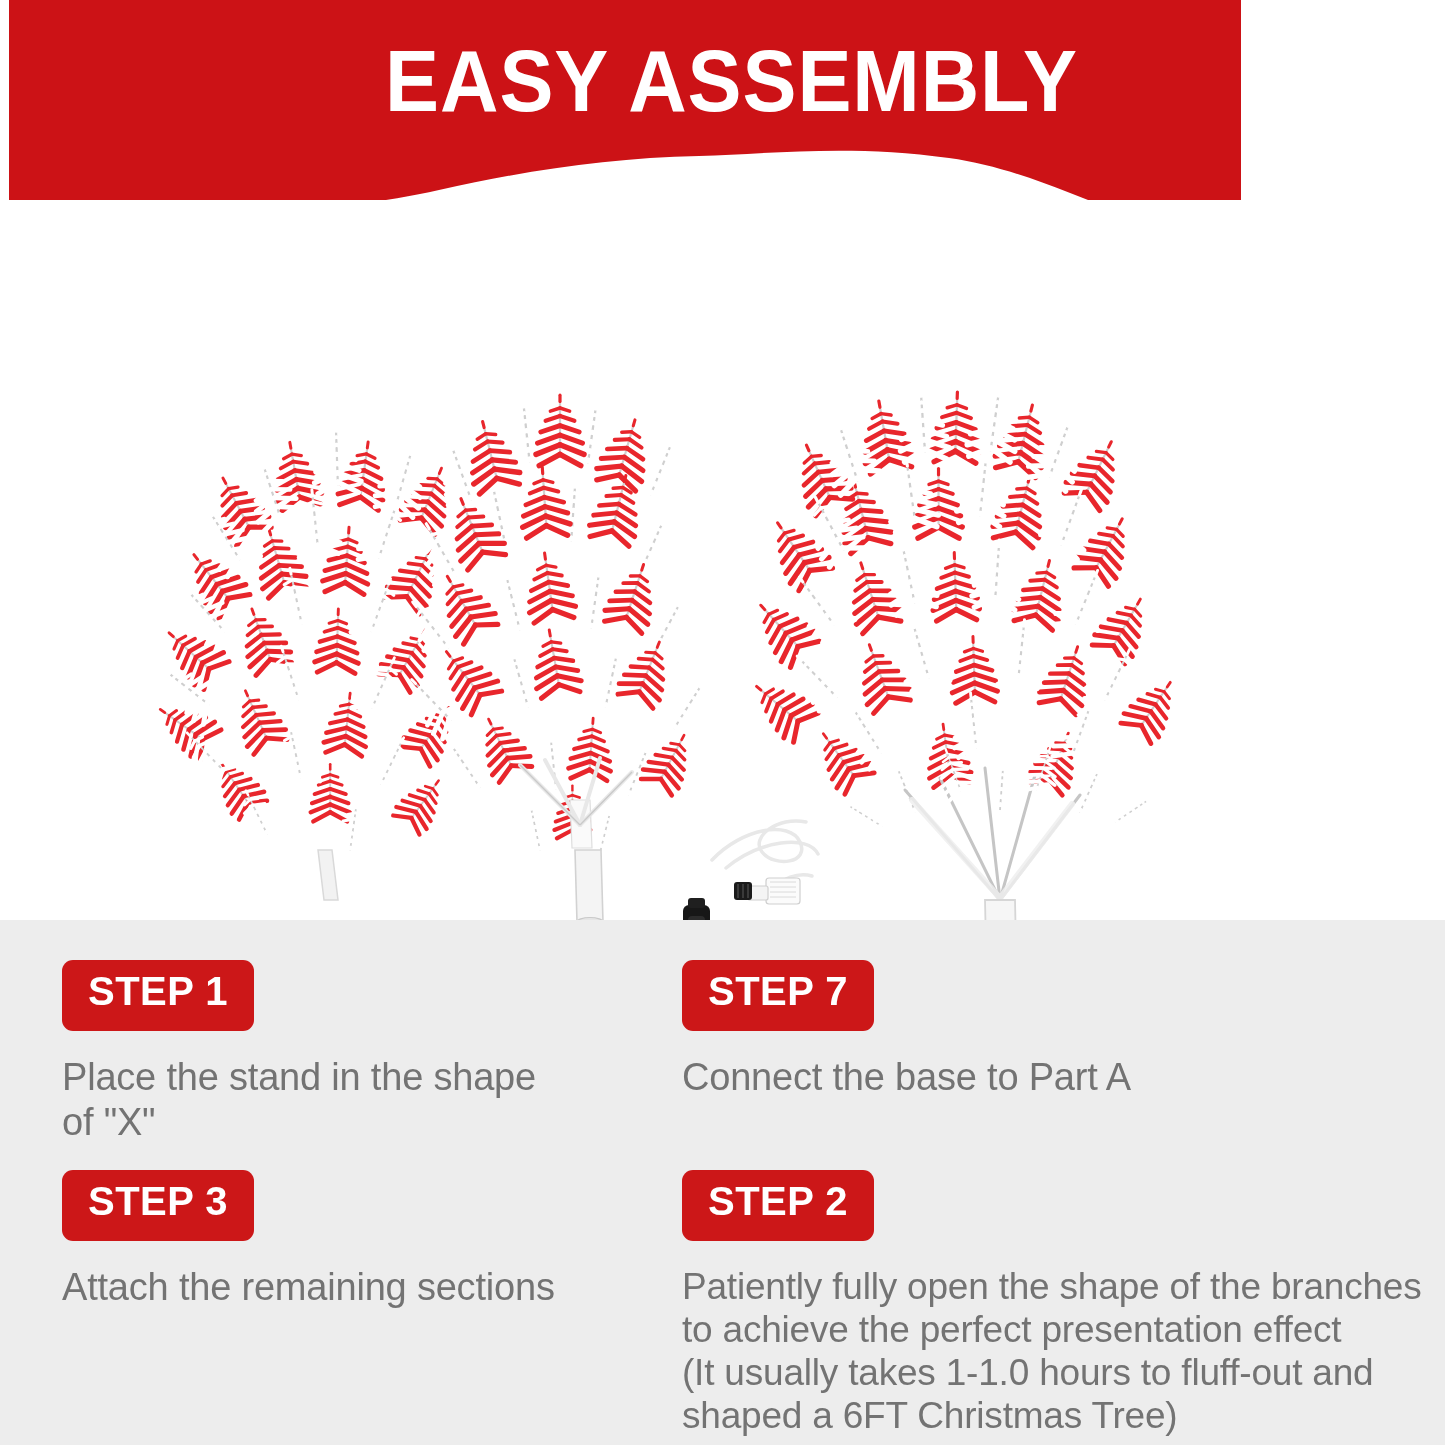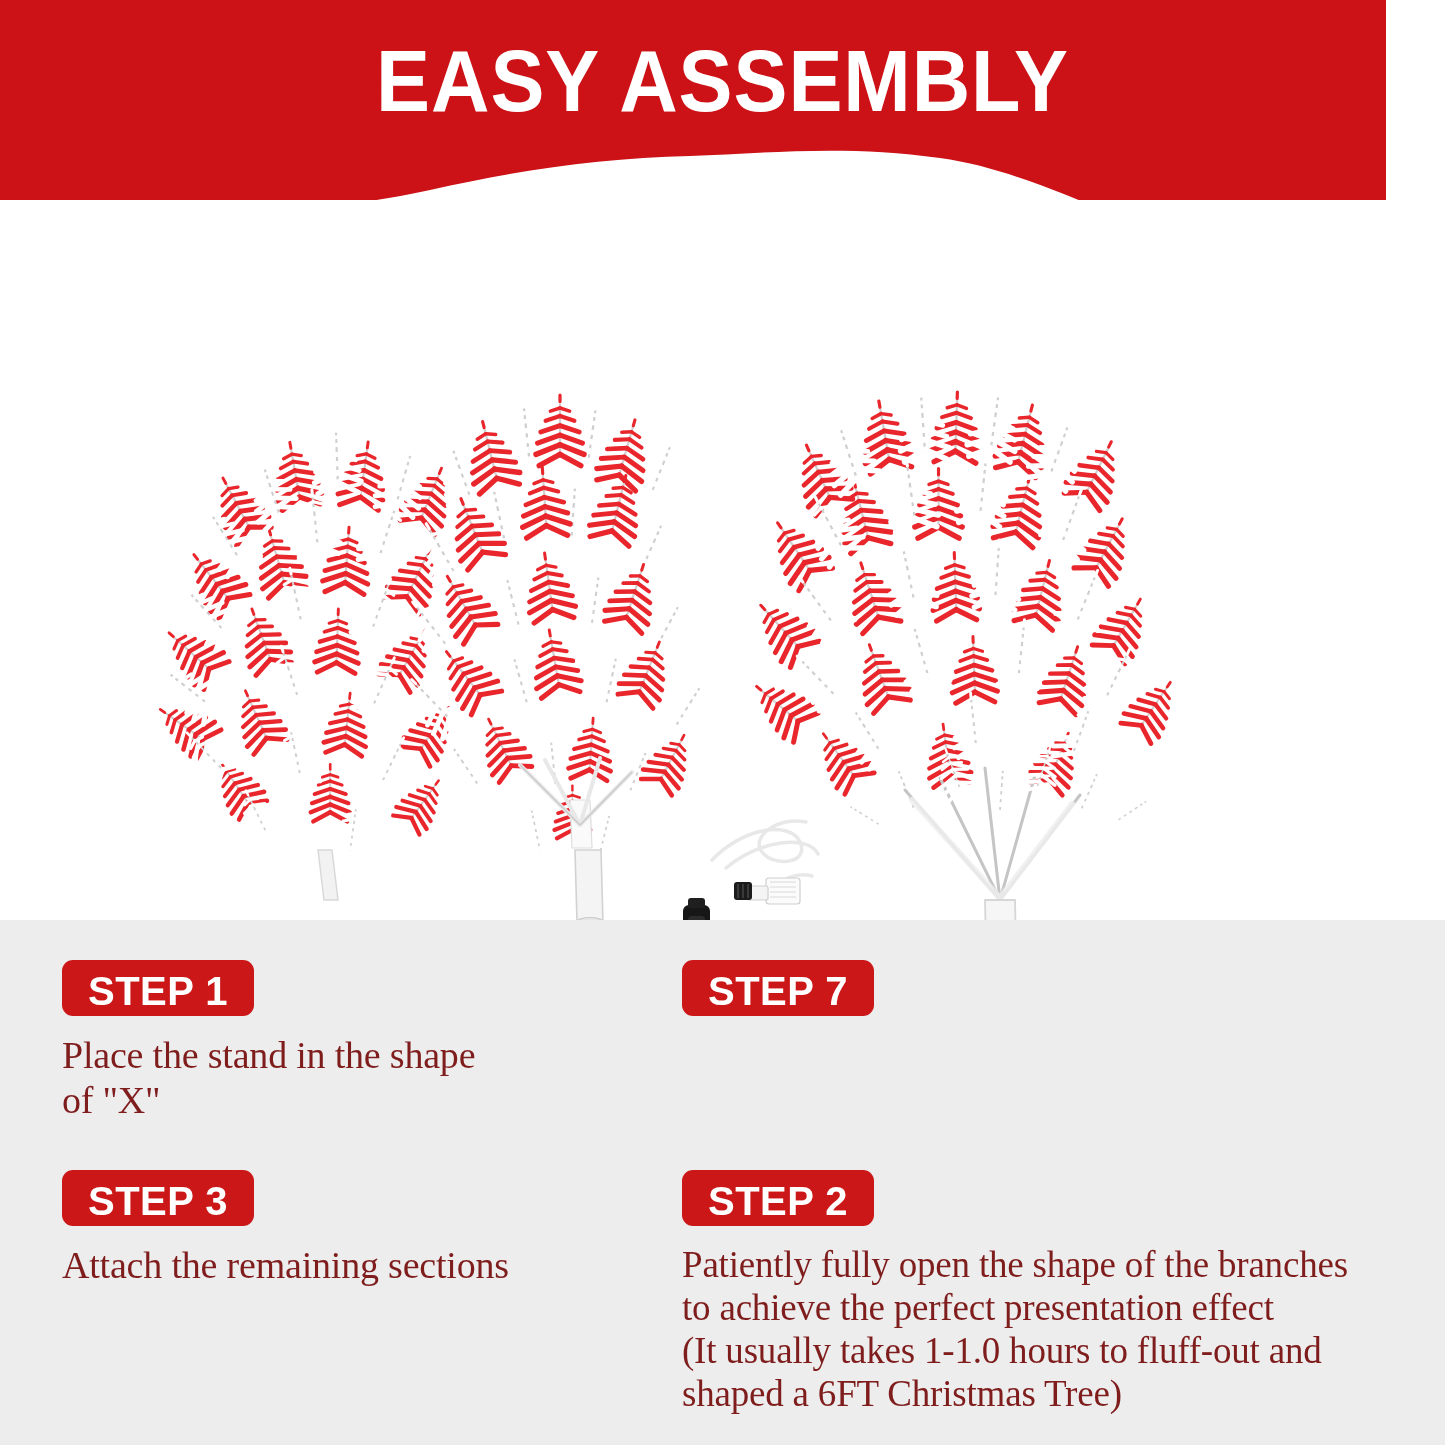--- a/index.html
+++ b/index.html
@@ -6,21 +6,21 @@
   html,body { width:1445px; height:1445px; }
   body {
     font-family:"Liberation Sans", sans-serif;
     background:#ffffff;
     overflow:hidden;
     position:relative;
   }
 
   
   #header-banner{
-    position:absolute; left:0; top:0; width:1386px; height:250px;
+    position:absolute; left:9px; top:0; width:1232px; height:250px;
     overflow:hidden;
   }
   #header-wave-svg{ position:absolute; left:0; top:0; }
   #header-title{
     position:absolute; left:0; top:34px; width:1445px;
     text-align:center;
     color:#ffffff;
     font-size:88px;
     line-height:94px;
     font-weight:bold;
@@ -50,35 +50,35 @@
   #step-cell-1{ left:62px;  top:40px;  width:600px; }
   #step-cell-2{ left:682px; top:40px;  width:720px; }
   #step-cell-3{ left:62px;  top:250px; width:600px; }
   #step-cell-4{ left:682px; top:250px; width:740px; }
 
   .step-badge{
     display:inline-block;
     background:#cc1718;
     color:#ffffff;
     border-radius:11px;
-    padding:9px 26px 3px 26px;
+    padding:9px 26px 18px 26px;
     font-size:40px;
     line-height:44px;
     font-weight:bold;
     letter-spacing:0.5px;
     font-family:"Liberation Sans Narrow","Liberation Sans", sans-serif;
     white-space:nowrap;
   }
   .step-text{
-    margin-top:17px;
-    color:#7f1d1d;
+    margin-top:24px;
+    color:#737373;
     font-size:38px;
     line-height:45px;
     font-weight:normal;
-    font-family:Liberation Serif, serif;
+    font-family:Liberation Sans, sans-serif;
     white-space:pre-line;
     letter-spacing:-0.2px;
   }
   #step-text-4{ font-size:37px; line-height:43px; }
 </style>
 </head>
 <body>
 
 <div id="header-banner">
   <svg id="header-wave-svg" width="1445" height="250" viewBox="0 0 1445 250">
@@ -365,20 +365,21 @@
   <div class="steps-grid">
 
     <div class="step-cell" id="step-cell-1">
       <div class="step-badge">STEP 1</div>
       <div class="step-text">Place the stand in the shape
 of "X"</div>
     </div>
 
     <div class="step-cell" id="step-cell-2">
       <div class="step-badge">STEP 7</div>
+      <div class="step-text">Connect the base to Part A</div>
     </div>
 
     <div class="step-cell" id="step-cell-3">
       <div class="step-badge">STEP 3</div>
       <div class="step-text">Attach the remaining sections</div>
     </div>
 
     <div class="step-cell" id="step-cell-4">
       <div class="step-badge">STEP 2</div>
       <div class="step-text" id="step-text-4">Patiently fully open the shape of the branches

